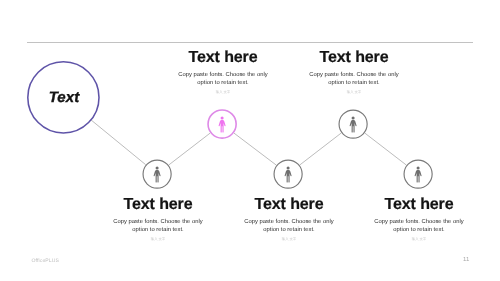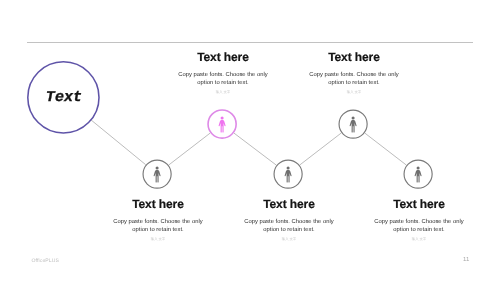--- a/index.html
+++ b/index.html
@@ -2,33 +2,33 @@
 <html><head>
 <meta charset="utf-8">
 <style>
   html,body{margin:0;padding:0;}
   body{width:500px;height:281px;background:#ffffff;overflow:hidden;-webkit-font-smoothing:antialiased;text-rendering:geometricPrecision;
        font-family:"Liberation Sans",sans-serif;}
   .slide{position:relative;width:500px;height:281px;}
   .rule{position:absolute;left:27px;top:42px;width:446px;height:1px;background:#c2c2c2;}
   svg.links{position:absolute;left:0;top:0;width:500px;height:281px;}
   .bigcircle{position:absolute;left:26px;top:60px;width:74px;height:74px;
-             display:flex;align-items:center;justify-content:center;font-family:Liberation Mono, monospace;}
+             display:flex;align-items:center;justify-content:center;}
   .bigring{position:absolute;left:0;top:0;width:74px;height:74px;overflow:visible;}
   .bigring circle{fill:#ffffff;stroke:#5f54a8;stroke-width:1.55;}
   .bigcircle span{font-style:italic;font-weight:bold;font-size:15px;color:#141414;letter-spacing:0.1px;position:relative;top:0px;left:1px;-webkit-text-stroke:0.35px #141414;}
   .node{position:absolute;width:30px;height:30px;}
   .nodesvg{width:30px;height:30px;display:block;overflow:visible;}
   .ring{fill:#ffffff;}
   .node.gray .ring{stroke:#787878;stroke-width:1.15;}
   .node.pink .ring{stroke:#de8ae7;stroke-width:1.6;}
   .node.gray .pgroup{fill:#6f6f6f;}
   .node.pink .pgroup{fill:#ef74ef;}
   .block{position:absolute;width:180px;text-align:center;}
-  .block h3{margin:0;font-size:12px;font-weight:bold;color:#141414;letter-spacing:-0.1px;-webkit-text-stroke:0.2px #141414;
+  .block h3{margin:0;font-size:16px;font-weight:bold;color:#141414;letter-spacing:-0.1px;-webkit-text-stroke:0.2px #141414;
             line-height:11px;}
   .block .body{margin:0;padding-top:8px;font-size:5.8px;color:#2b2b2b;line-height:8.2px;
                letter-spacing:0.02px;}
   .block .faint{margin:0;padding-top:2.5px;font-size:3.4px;color:#c4c4c4;line-height:4px;letter-spacing:0px;}
   .brand{position:absolute;left:31.5px;top:257.5px;font-size:5.1px;color:#c0c0c0;letter-spacing:0.1px;}
   .pageno{position:absolute;left:463px;top:256.5px;font-size:6px;color:#a8a8a8;}
 </style>
 </head>
 <body>
 

